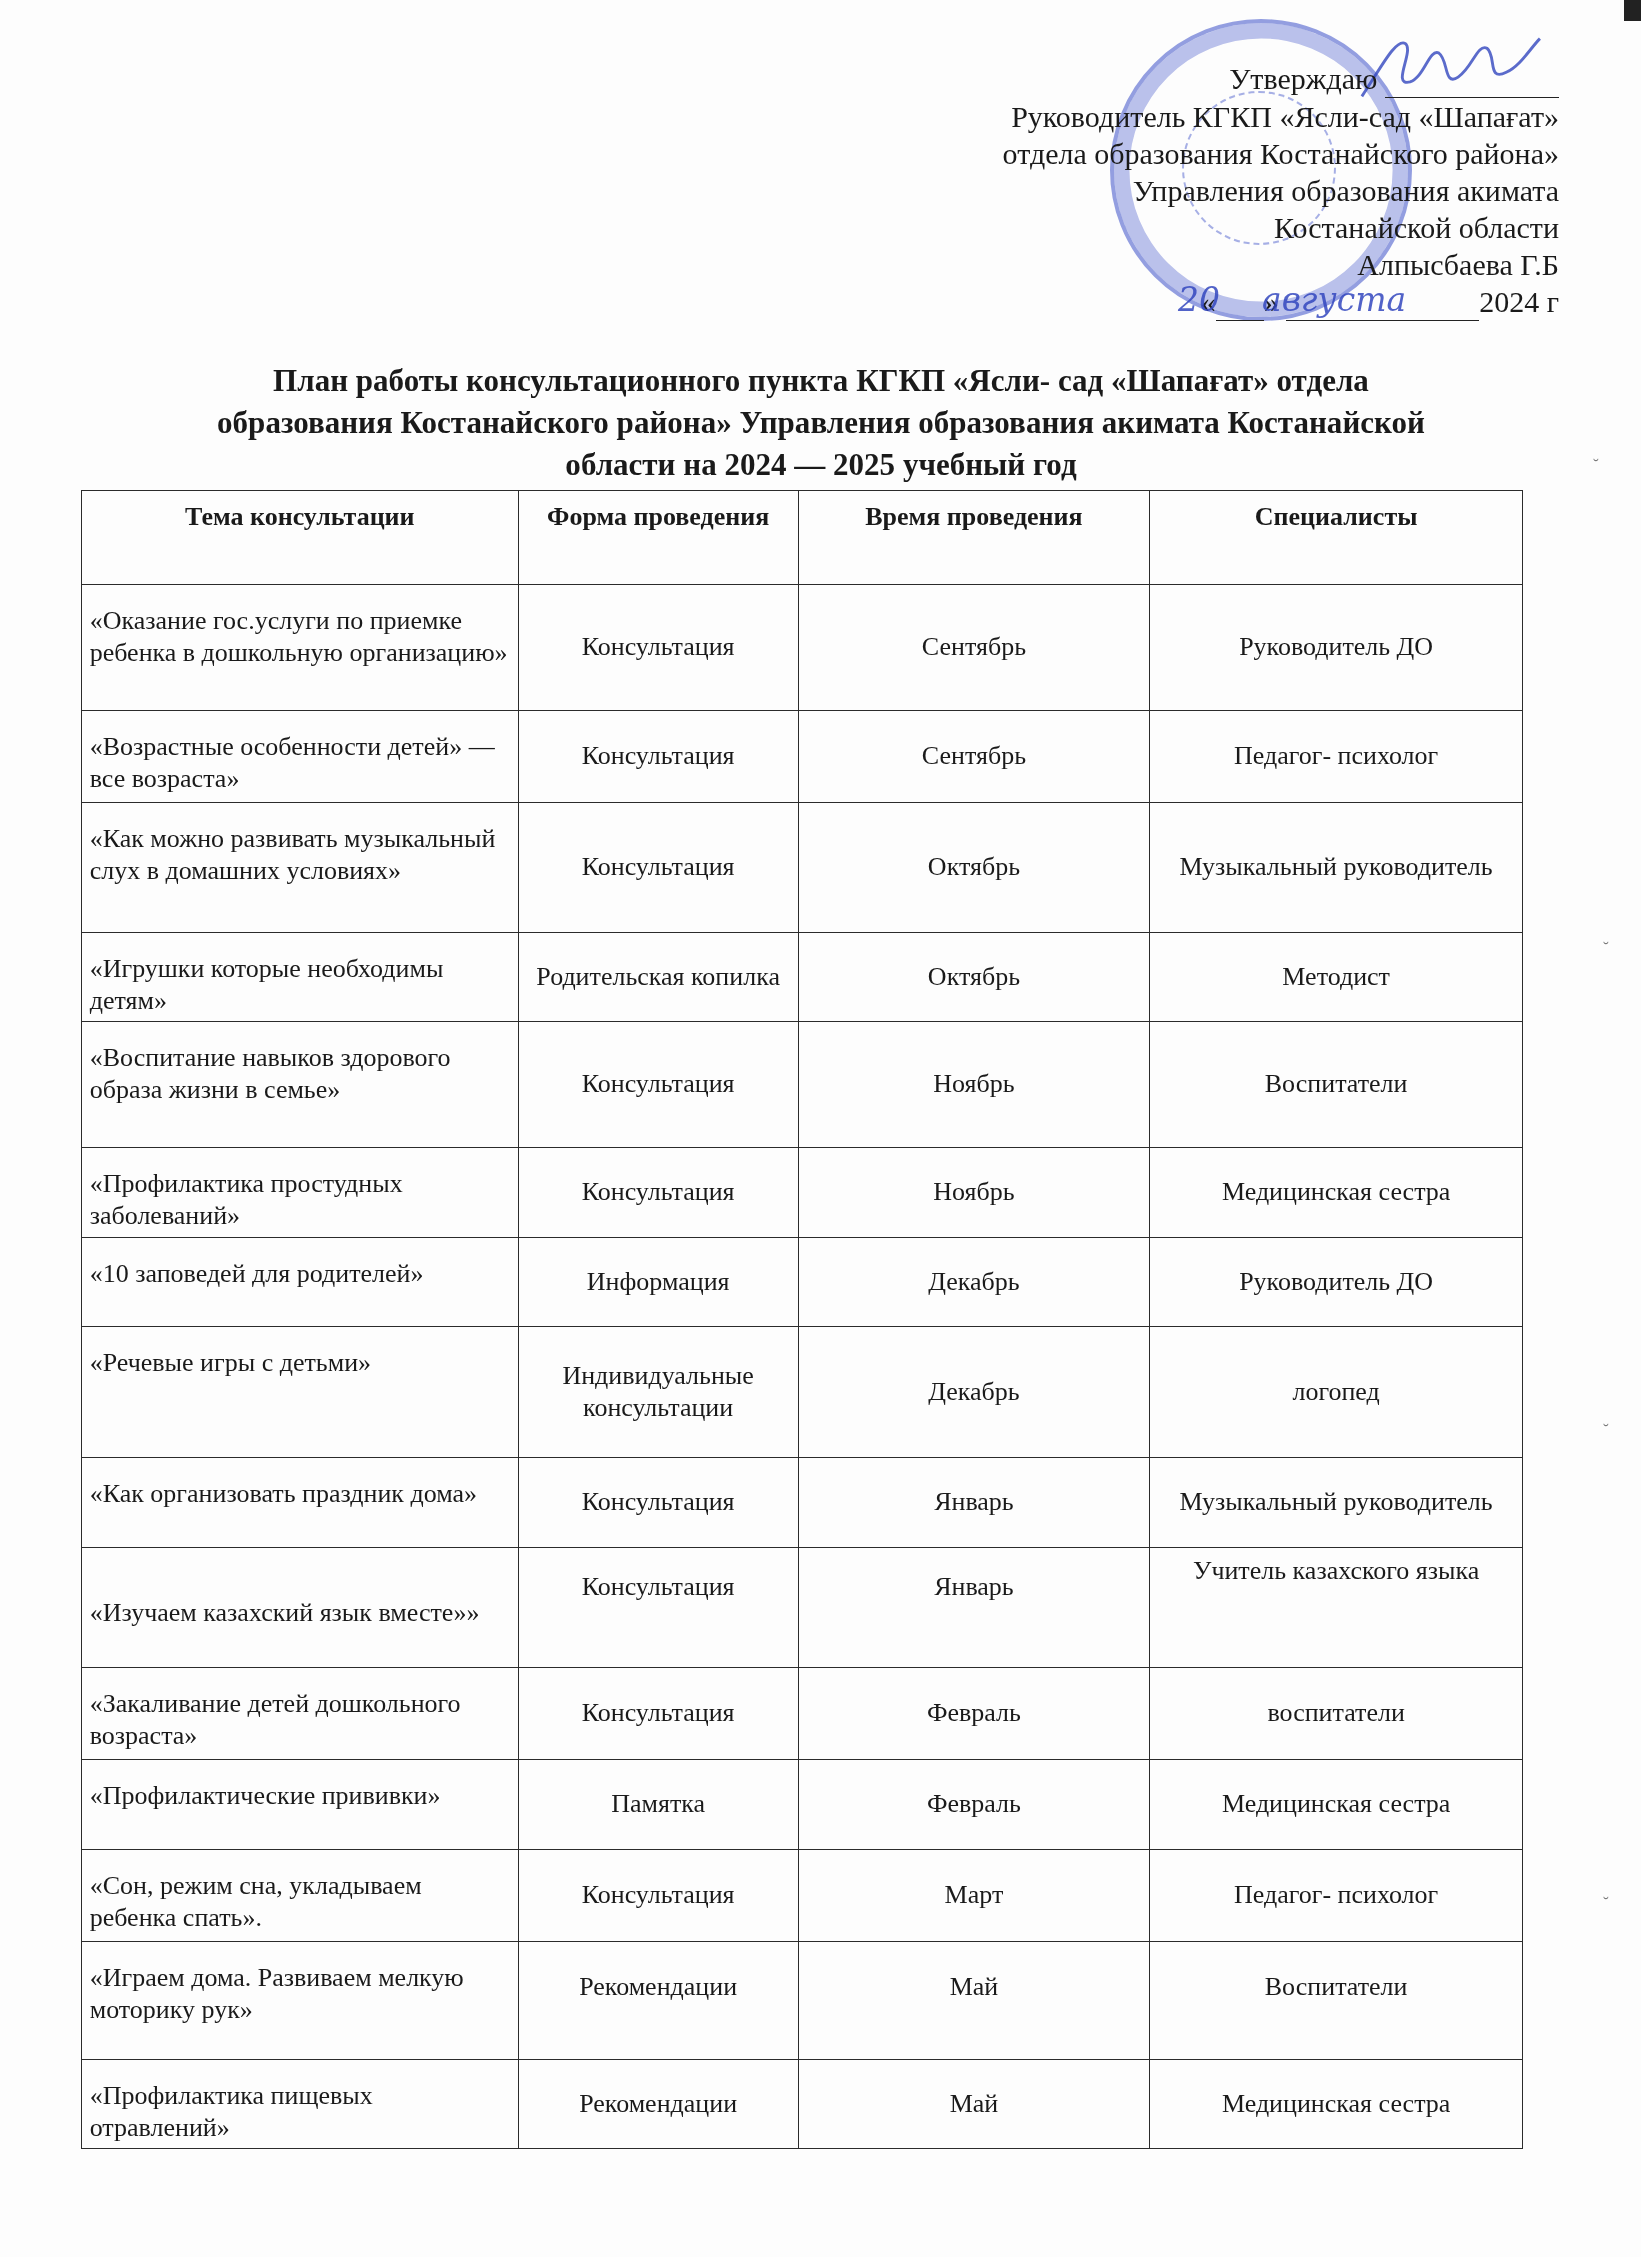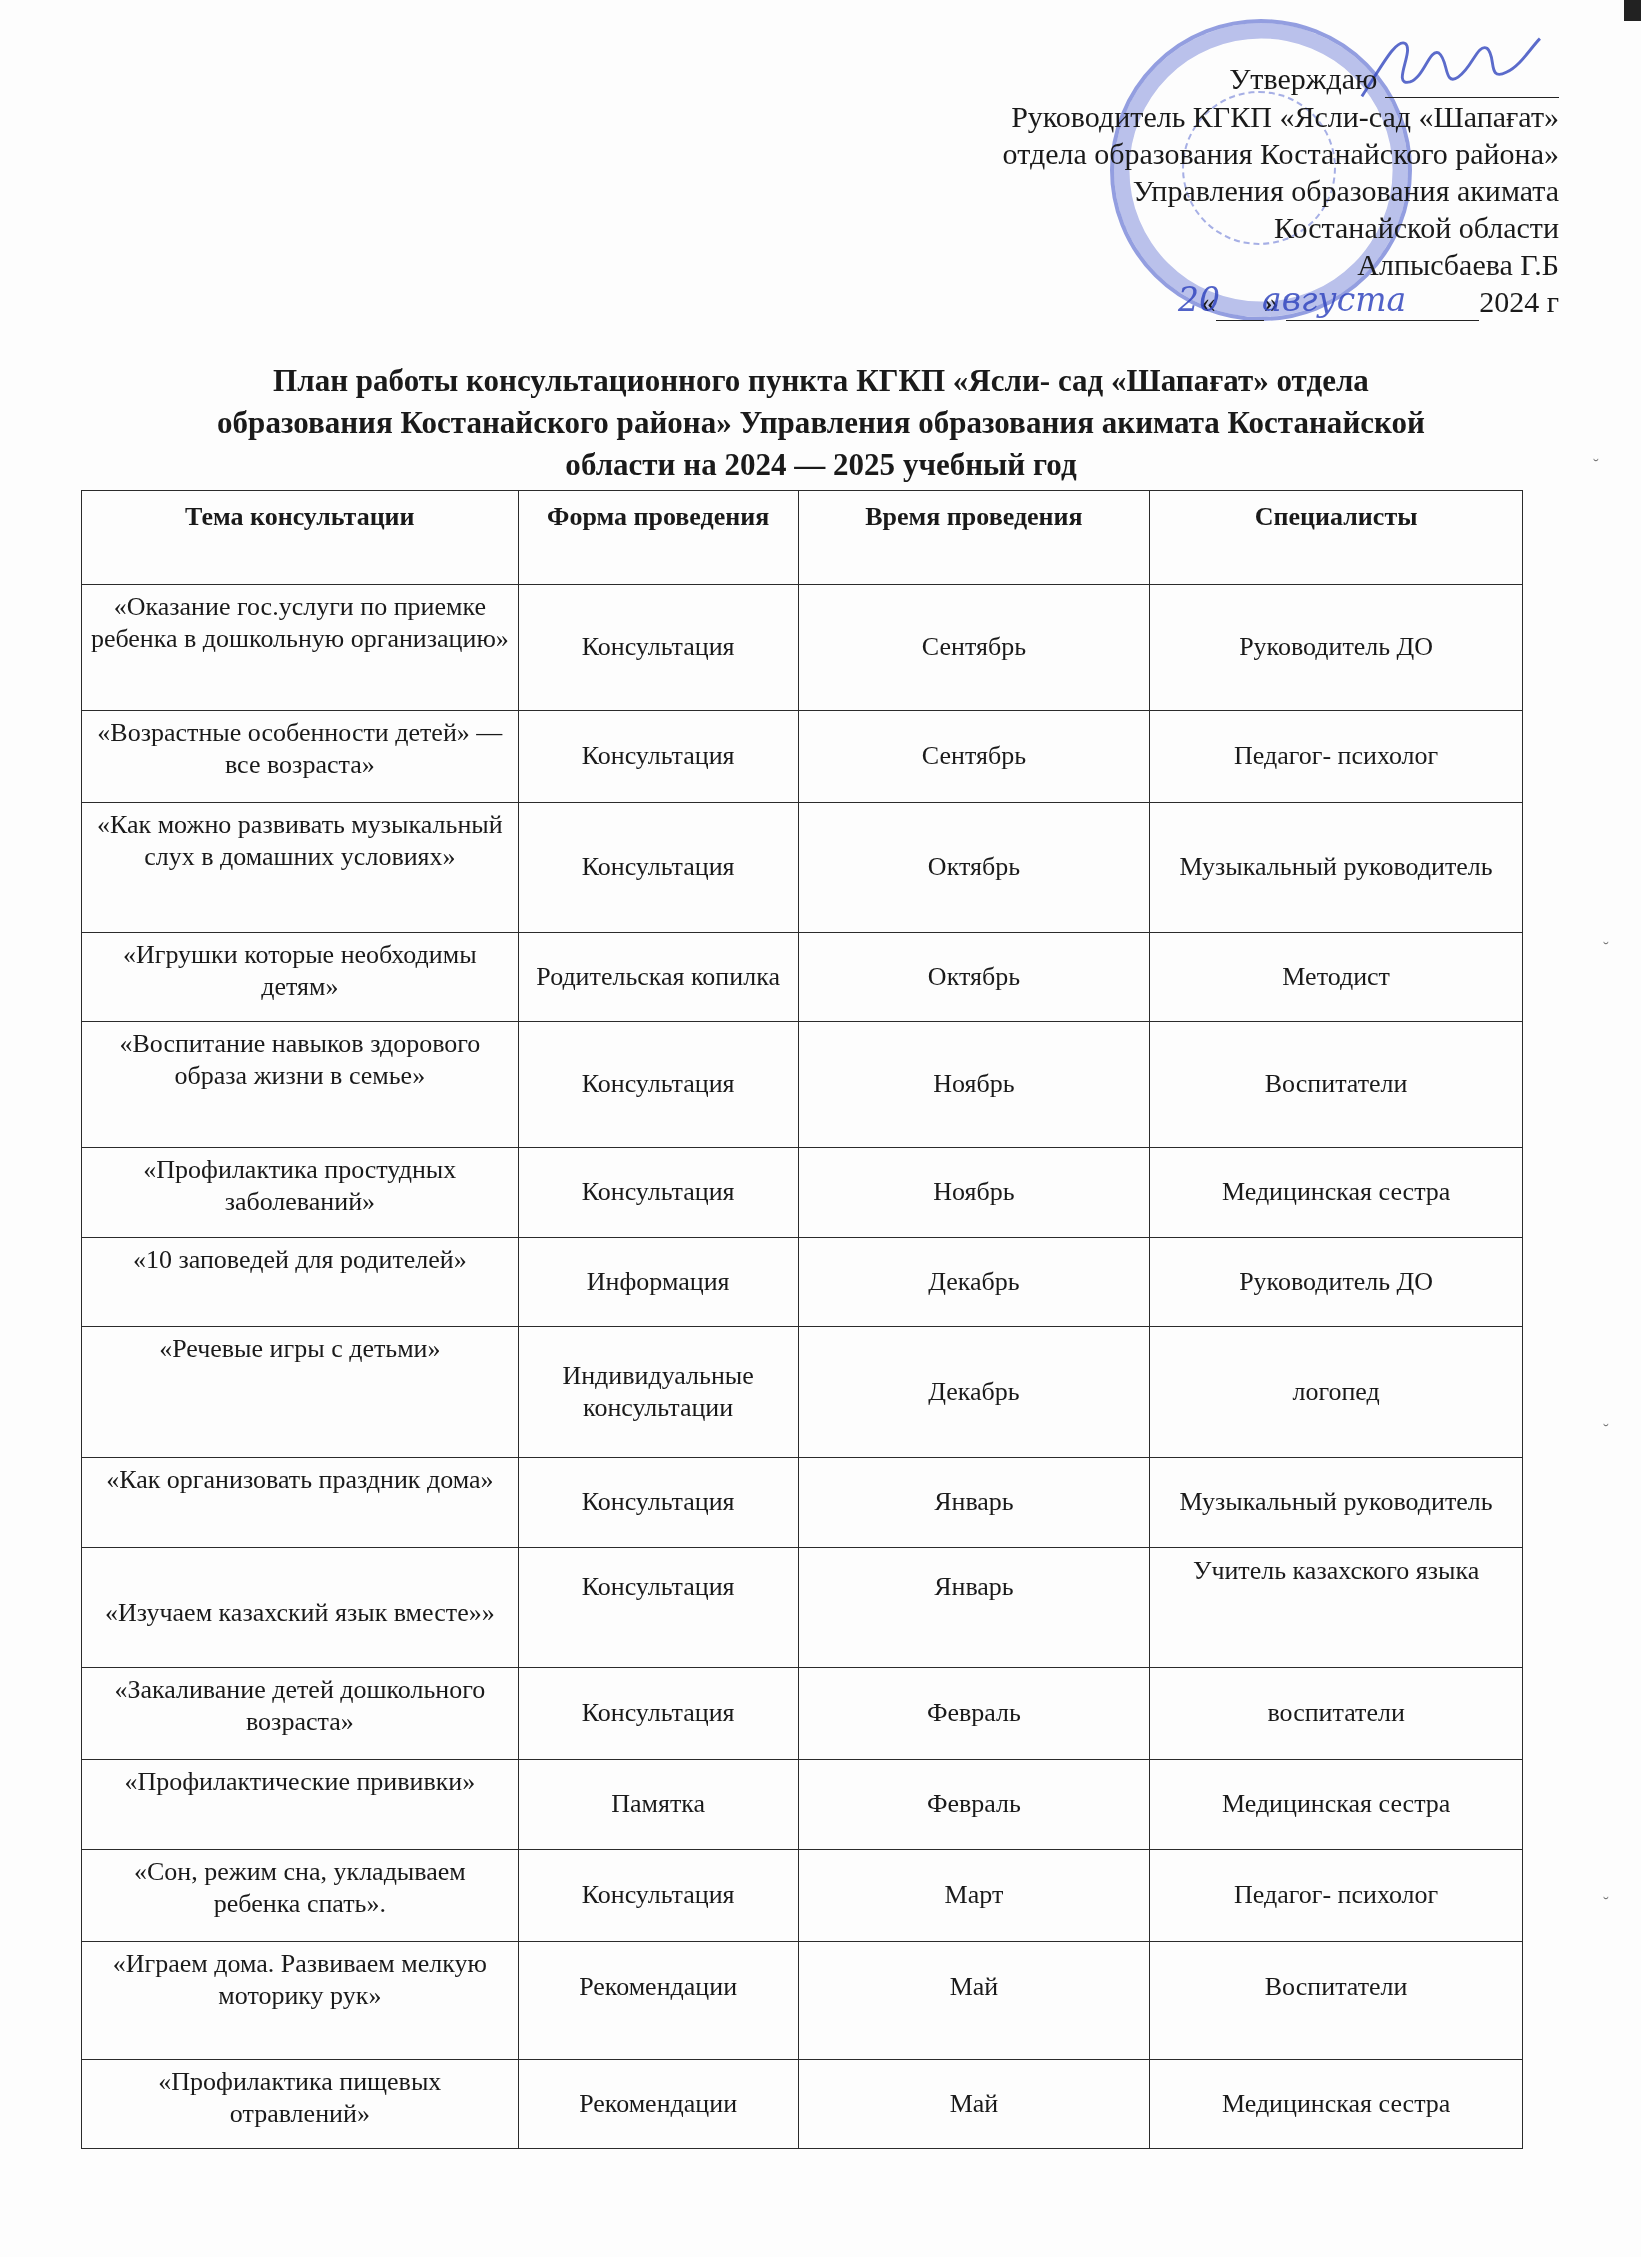--- a/index.html
+++ b/index.html
@@ -28,21 +28,21 @@
     position: absolute; left: 58px; top: 359px; width: 1526px; text-align: center;
     font-weight: bold; font-size: 32px; line-height: 42px; transform: scaleX(0.97);
   }
   table.plan {
     position: absolute; left: 65px; top: 490px; width: 1442px; border-collapse: collapse;
     font-size: 26px; line-height: 32px; margin-left: 16px;
   }
   table.plan th, table.plan td { border: 1.9px solid #2b2b2b; vertical-align: middle; padding: 3.9px 7.7px; }
   table.plan th { font-weight: bold; height: 79px; text-align: center; vertical-align: top; padding-top: 9.7px; }
   table.plan td { text-align: center; }
-  table.plan td.topic { text-align: center; vertical-align: top; padding-top: 6px; }
+  table.plan td.topic { text-align: left; vertical-align: top; padding-top: 20px; }
   table.plan td.topic.centered { vertical-align: middle; padding-top: 15px; }
   col.c1 { width: 437px; } col.c2 { width: 280px; } col.c3 { width: 352px; } col.c4 { width: 373px; }
   .mark { position: absolute; font-size: 17.4px; color: #777; }
 </style>
 </head>
 <body>
 
 <div class="scan-edge"></div>
 
 <div class="stamp"></div>

